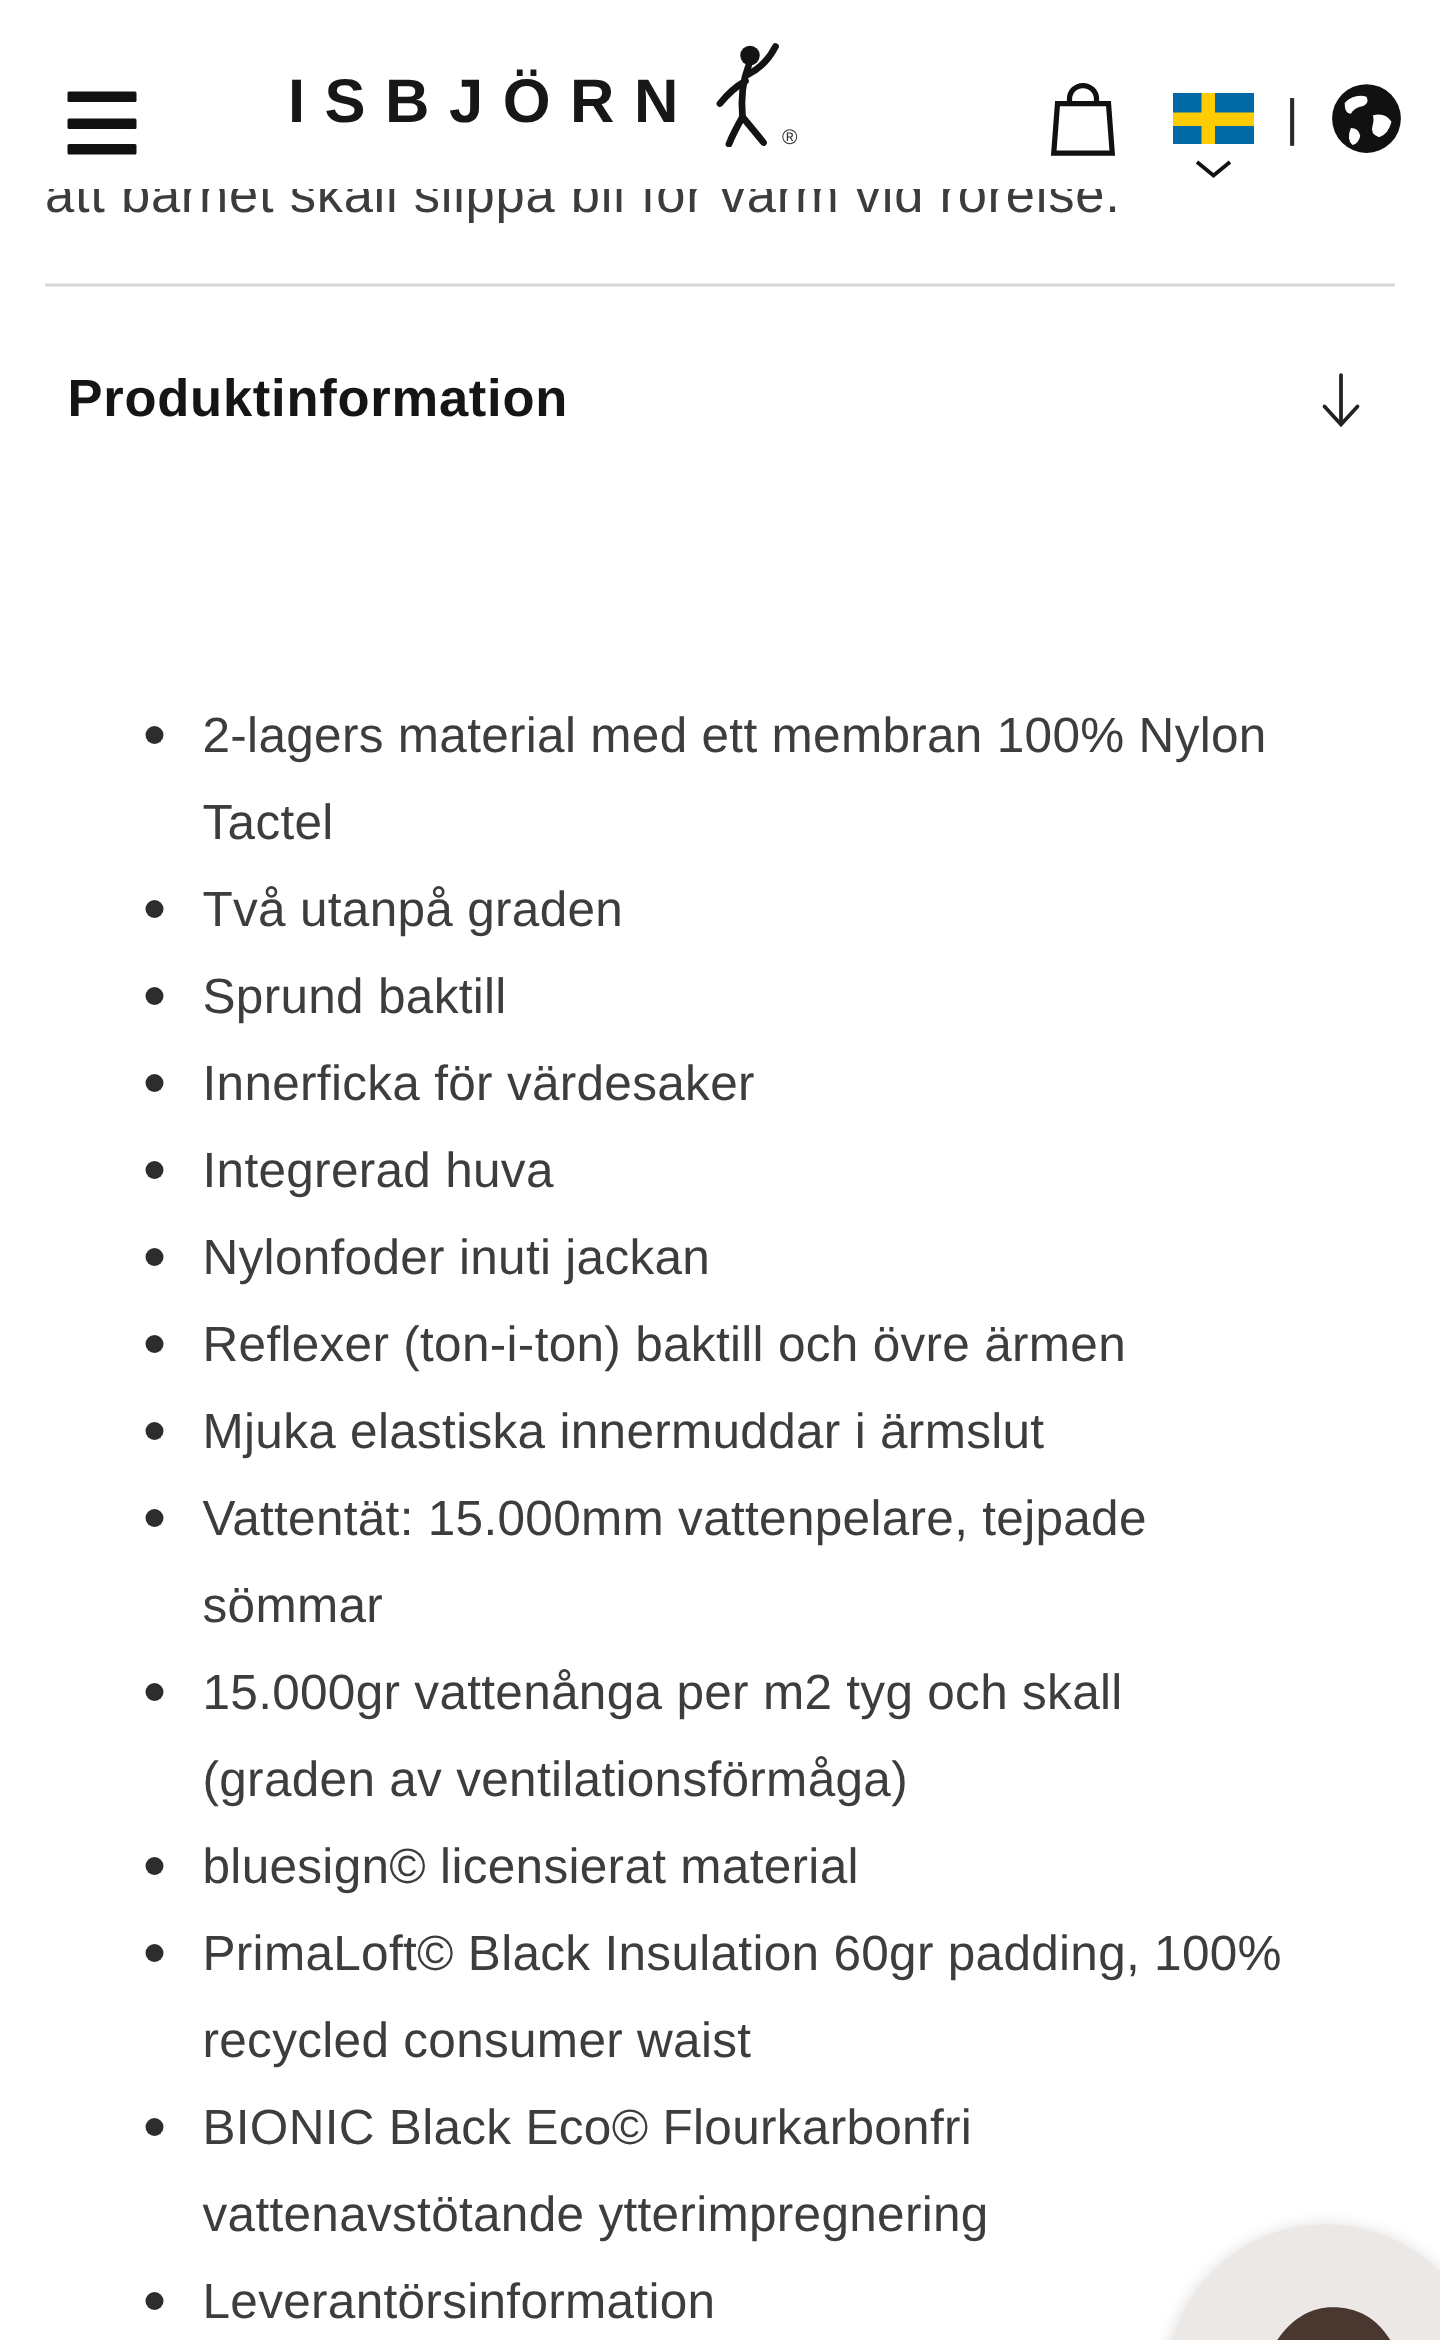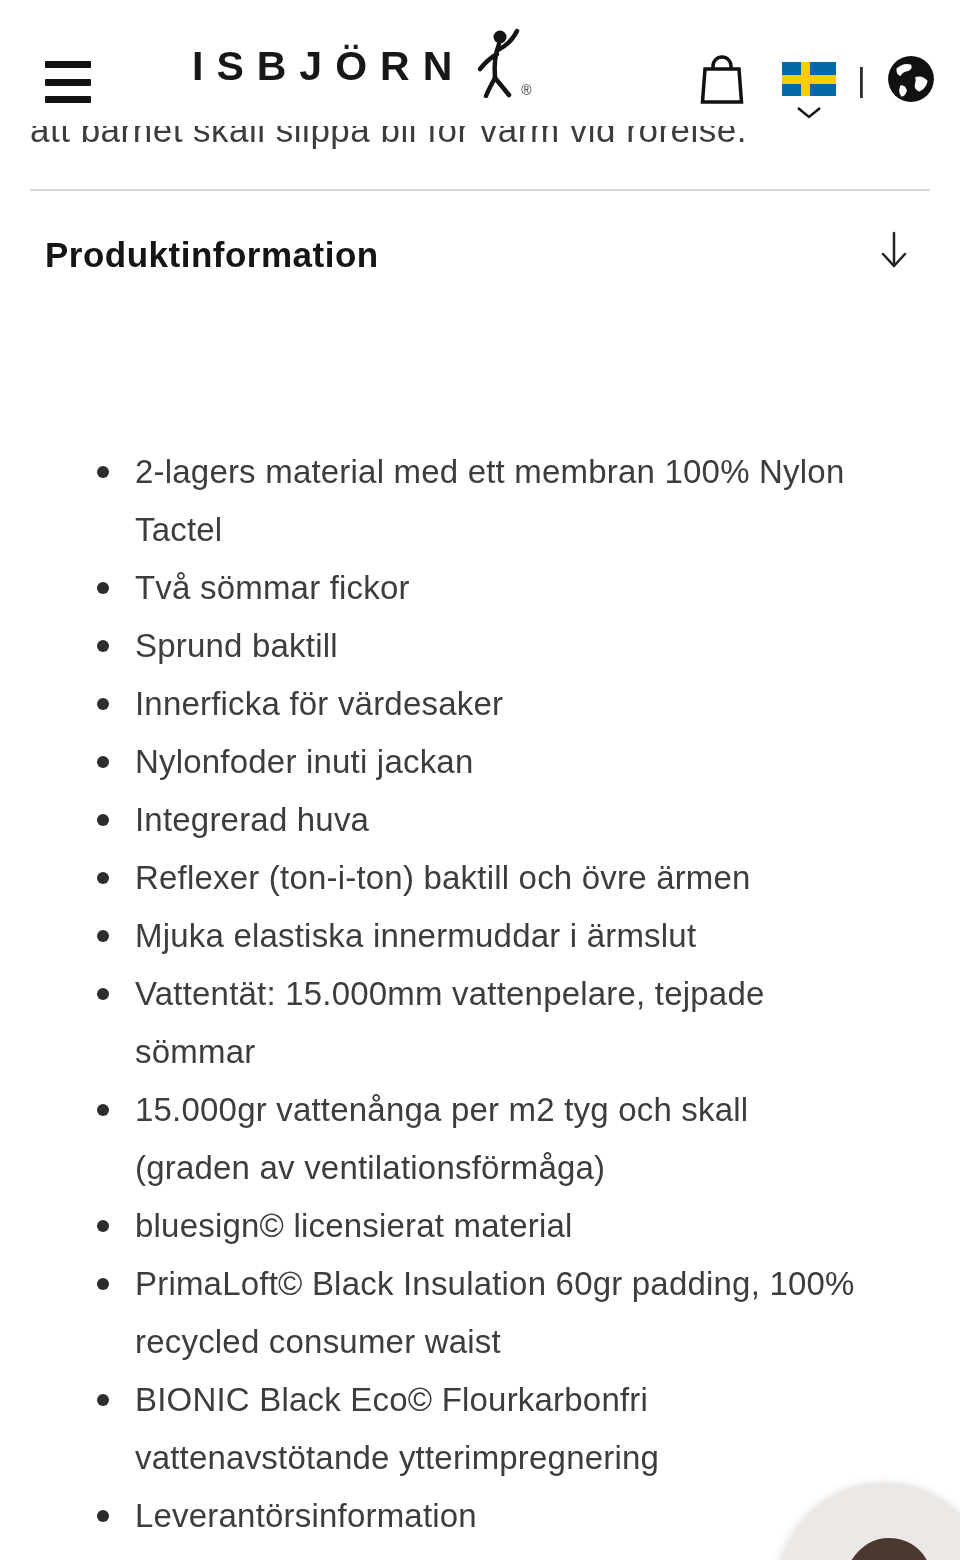--- a/index.html
+++ b/index.html
@@ -48,22 +48,22 @@
   .scroll-clip { height:30px; overflow:hidden; padding:0 30px; }
   .scroll-clip span {
     display:block; font-size:35px; line-height:46px; margin-top:-19px;
     color:#3c3c3c; letter-spacing:0.5px; white-space:nowrap;
   }
 
   .divider { margin:33px 30px 0 30px; border-top:2px solid #d7d7d7; }
 
   
   .section-head {
-    display:flex; align-items:flex-end; justify-content:space-between;
-    margin:38px 48px 0 45px; cursor:pointer;
+    display:flex; align-items:flex-start; justify-content:space-between;
+    margin:55px 48px 0 45px; cursor:pointer;
   }
   .section-title { font-size:35px; font-weight:700; color:#151515; letter-spacing:0.5px; }
 
   
   ul.product-list { list-style:none; margin:168px 105px 0 95px; padding:0; }
   ul.product-list li {
     position:relative; padding-left:40px;
     font-size:33px; line-height:58px; letter-spacing:0.2px; color:#3d3d3d;
   }
   ul.product-list .dot {
@@ -151,25 +151,25 @@
   <span>
     <svg width="36" height="42" viewBox="0 0 36 42" fill="none" stroke="#222" stroke-width="2.5" stroke-linecap="round">
       <line x1="18" y1="4" x2="18" y2="36"></line>
       <polyline points="7,25 18,37 29,25"></polyline>
     </svg>
   </span>
 </div>
 
 <ul class="product-list">
     <li><span class="dot"></span><span>2-lagers material med ett membran 100% Nylon Tactel</span></li>
-    <li><span class="dot"></span><span>Två sömmar fickor</span></li>
+    <li><span class="dot"></span><span>Två utanpå graden</span></li>
     <li><span class="dot"></span><span>Sprund baktill</span></li>
     <li><span class="dot"></span><span>Innerficka för värdesaker</span></li>
+    <li><span class="dot"></span><span>Integrerad huva</span></li>
     <li><span class="dot"></span><span>Nylonfoder inuti jackan</span></li>
-    <li><span class="dot"></span><span>Integrerad huva</span></li>
     <li><span class="dot"></span><span>Reflexer (ton-i-ton) baktill och övre ärmen</span></li>
     <li><span class="dot"></span><span>Mjuka elastiska innermuddar i ärmslut</span></li>
     <li><span class="dot"></span><span>Vattentät: 15.000mm vattenpelare, tejpade sömmar</span></li>
     <li><span class="dot"></span><span>15.000gr vattenånga per m2 tyg och skall (graden av ventilationsförmåga)</span></li>
     <li><span class="dot"></span><span>bluesign© licensierat material</span></li>
     <li><span class="dot"></span><span>PrimaLoft© Black Insulation 60gr padding, 100% recycled consumer waist</span></li>
     <li><span class="dot"></span><span>BIONIC Black Eco© Flourkarbonfri vattenavstötande ytterimpregnering</span></li>
     <li><span class="dot"></span><span>Leverantörsinformation</span></li>
   </ul>
 

